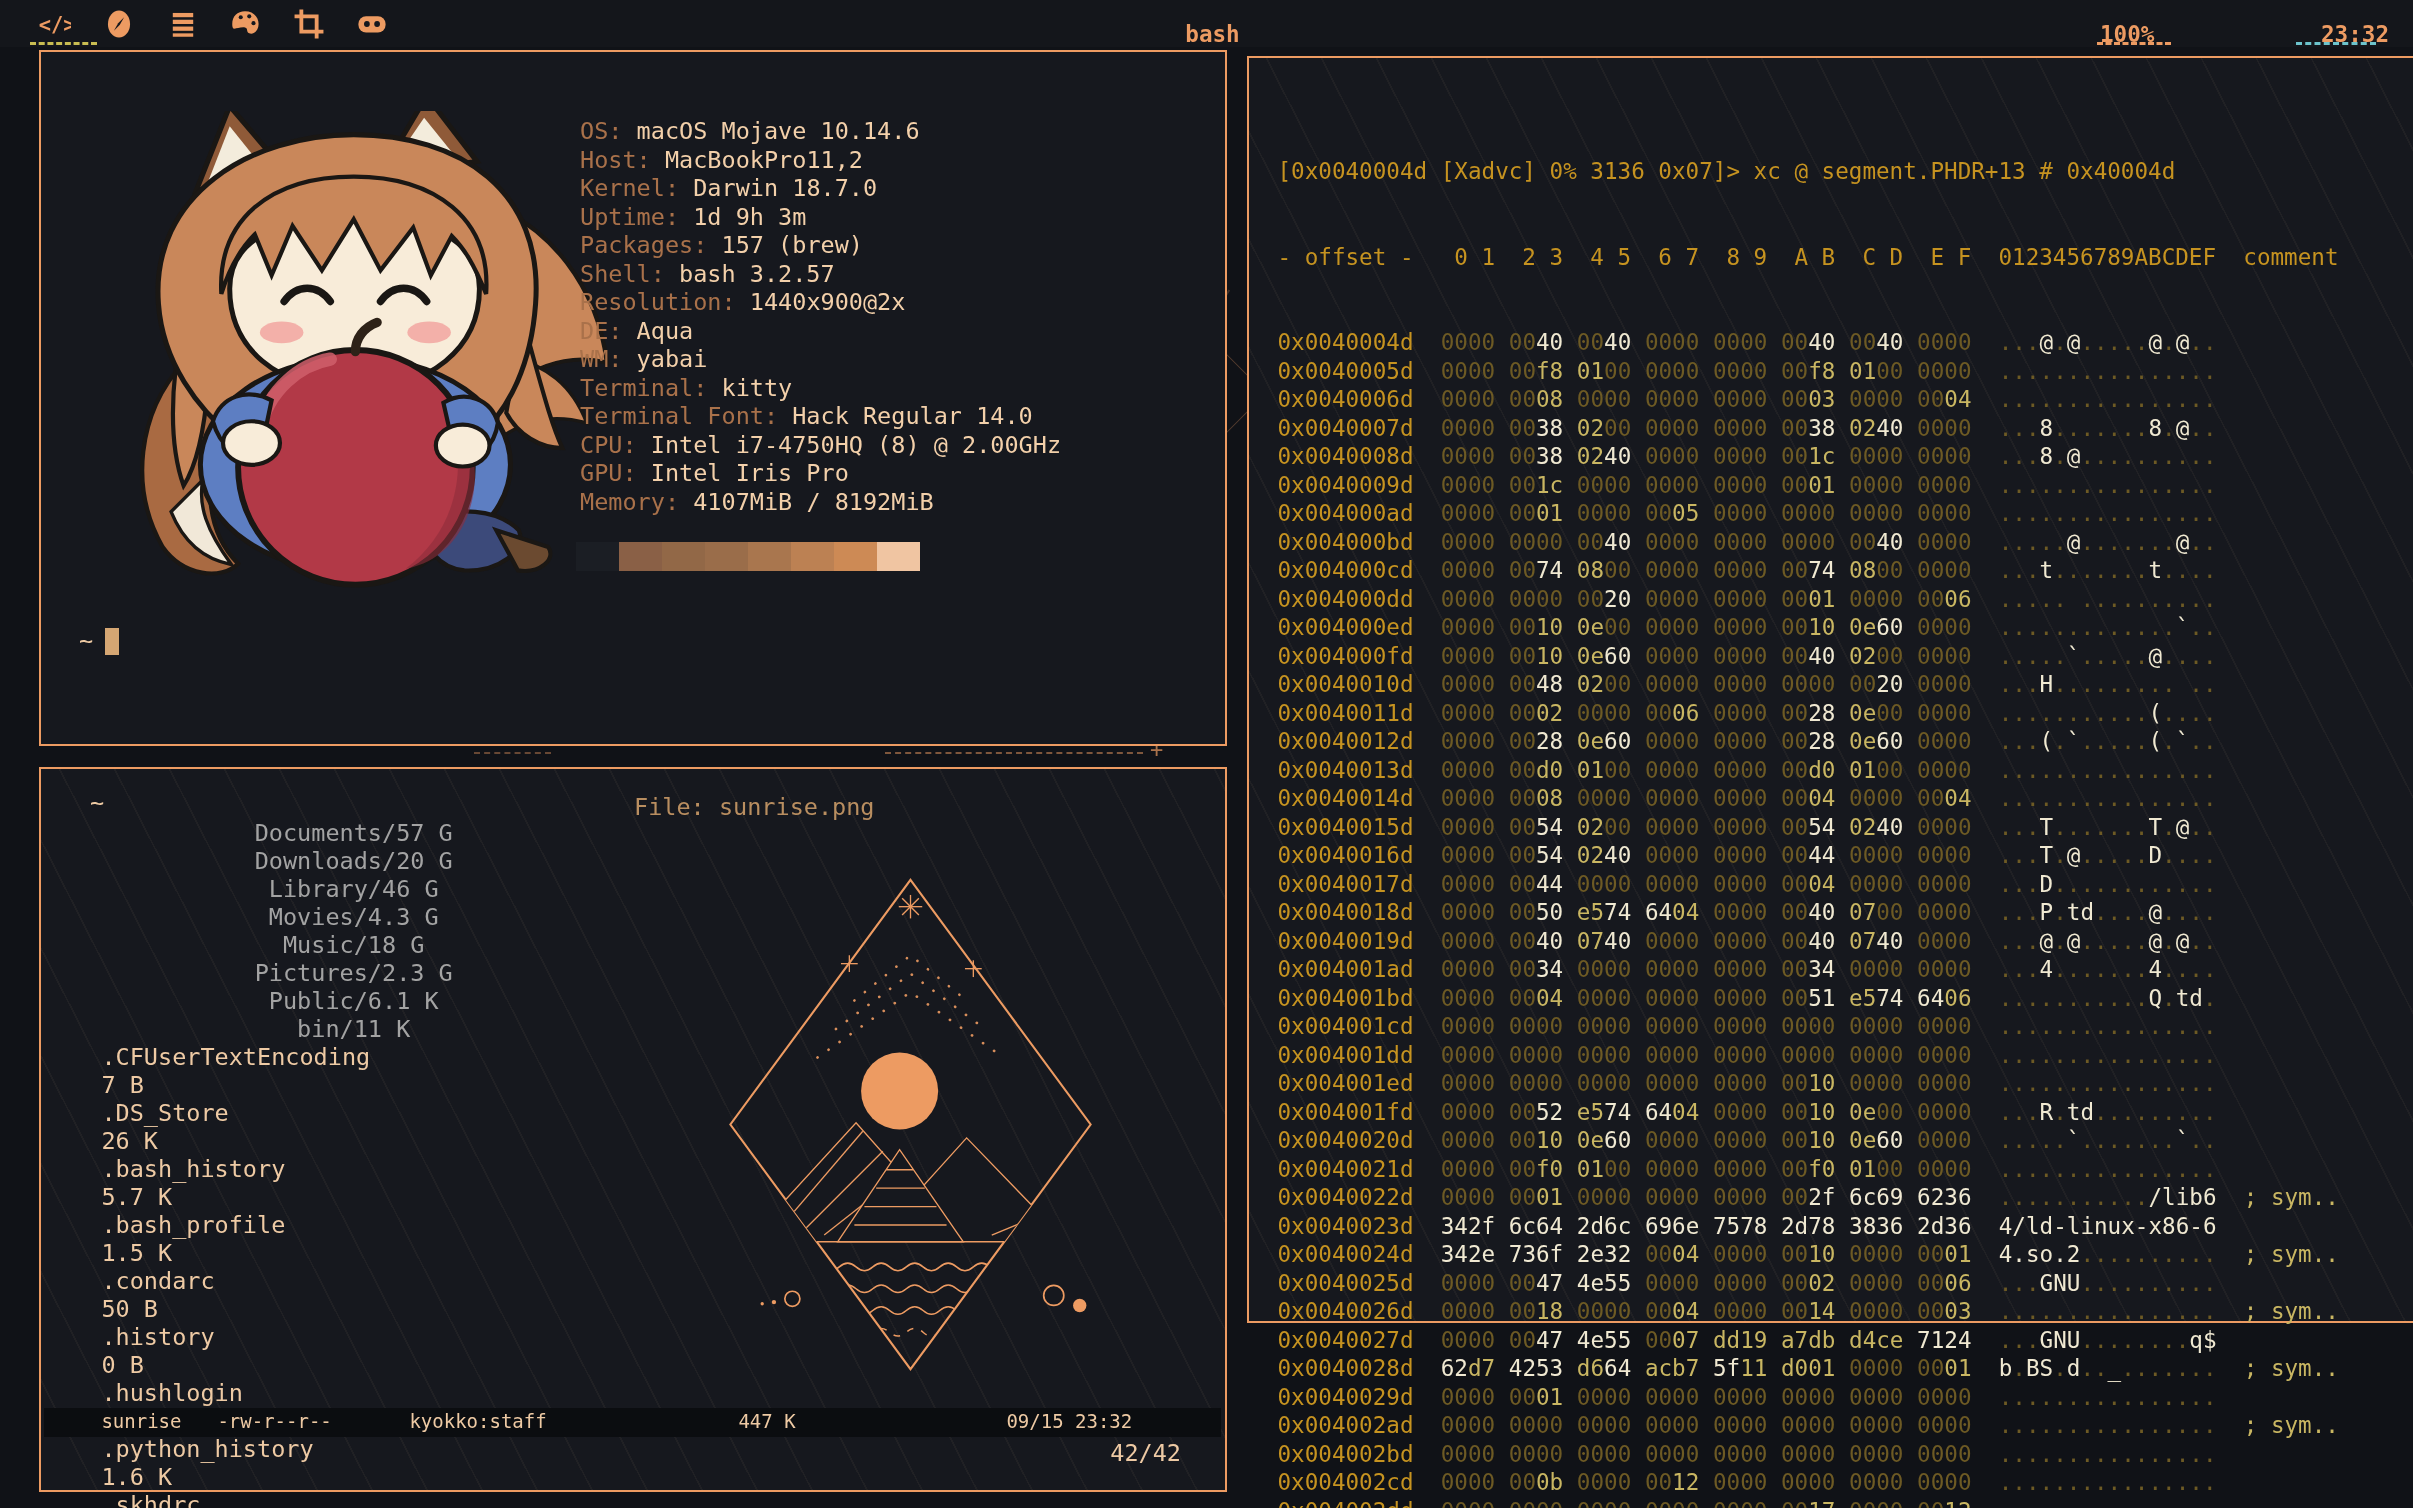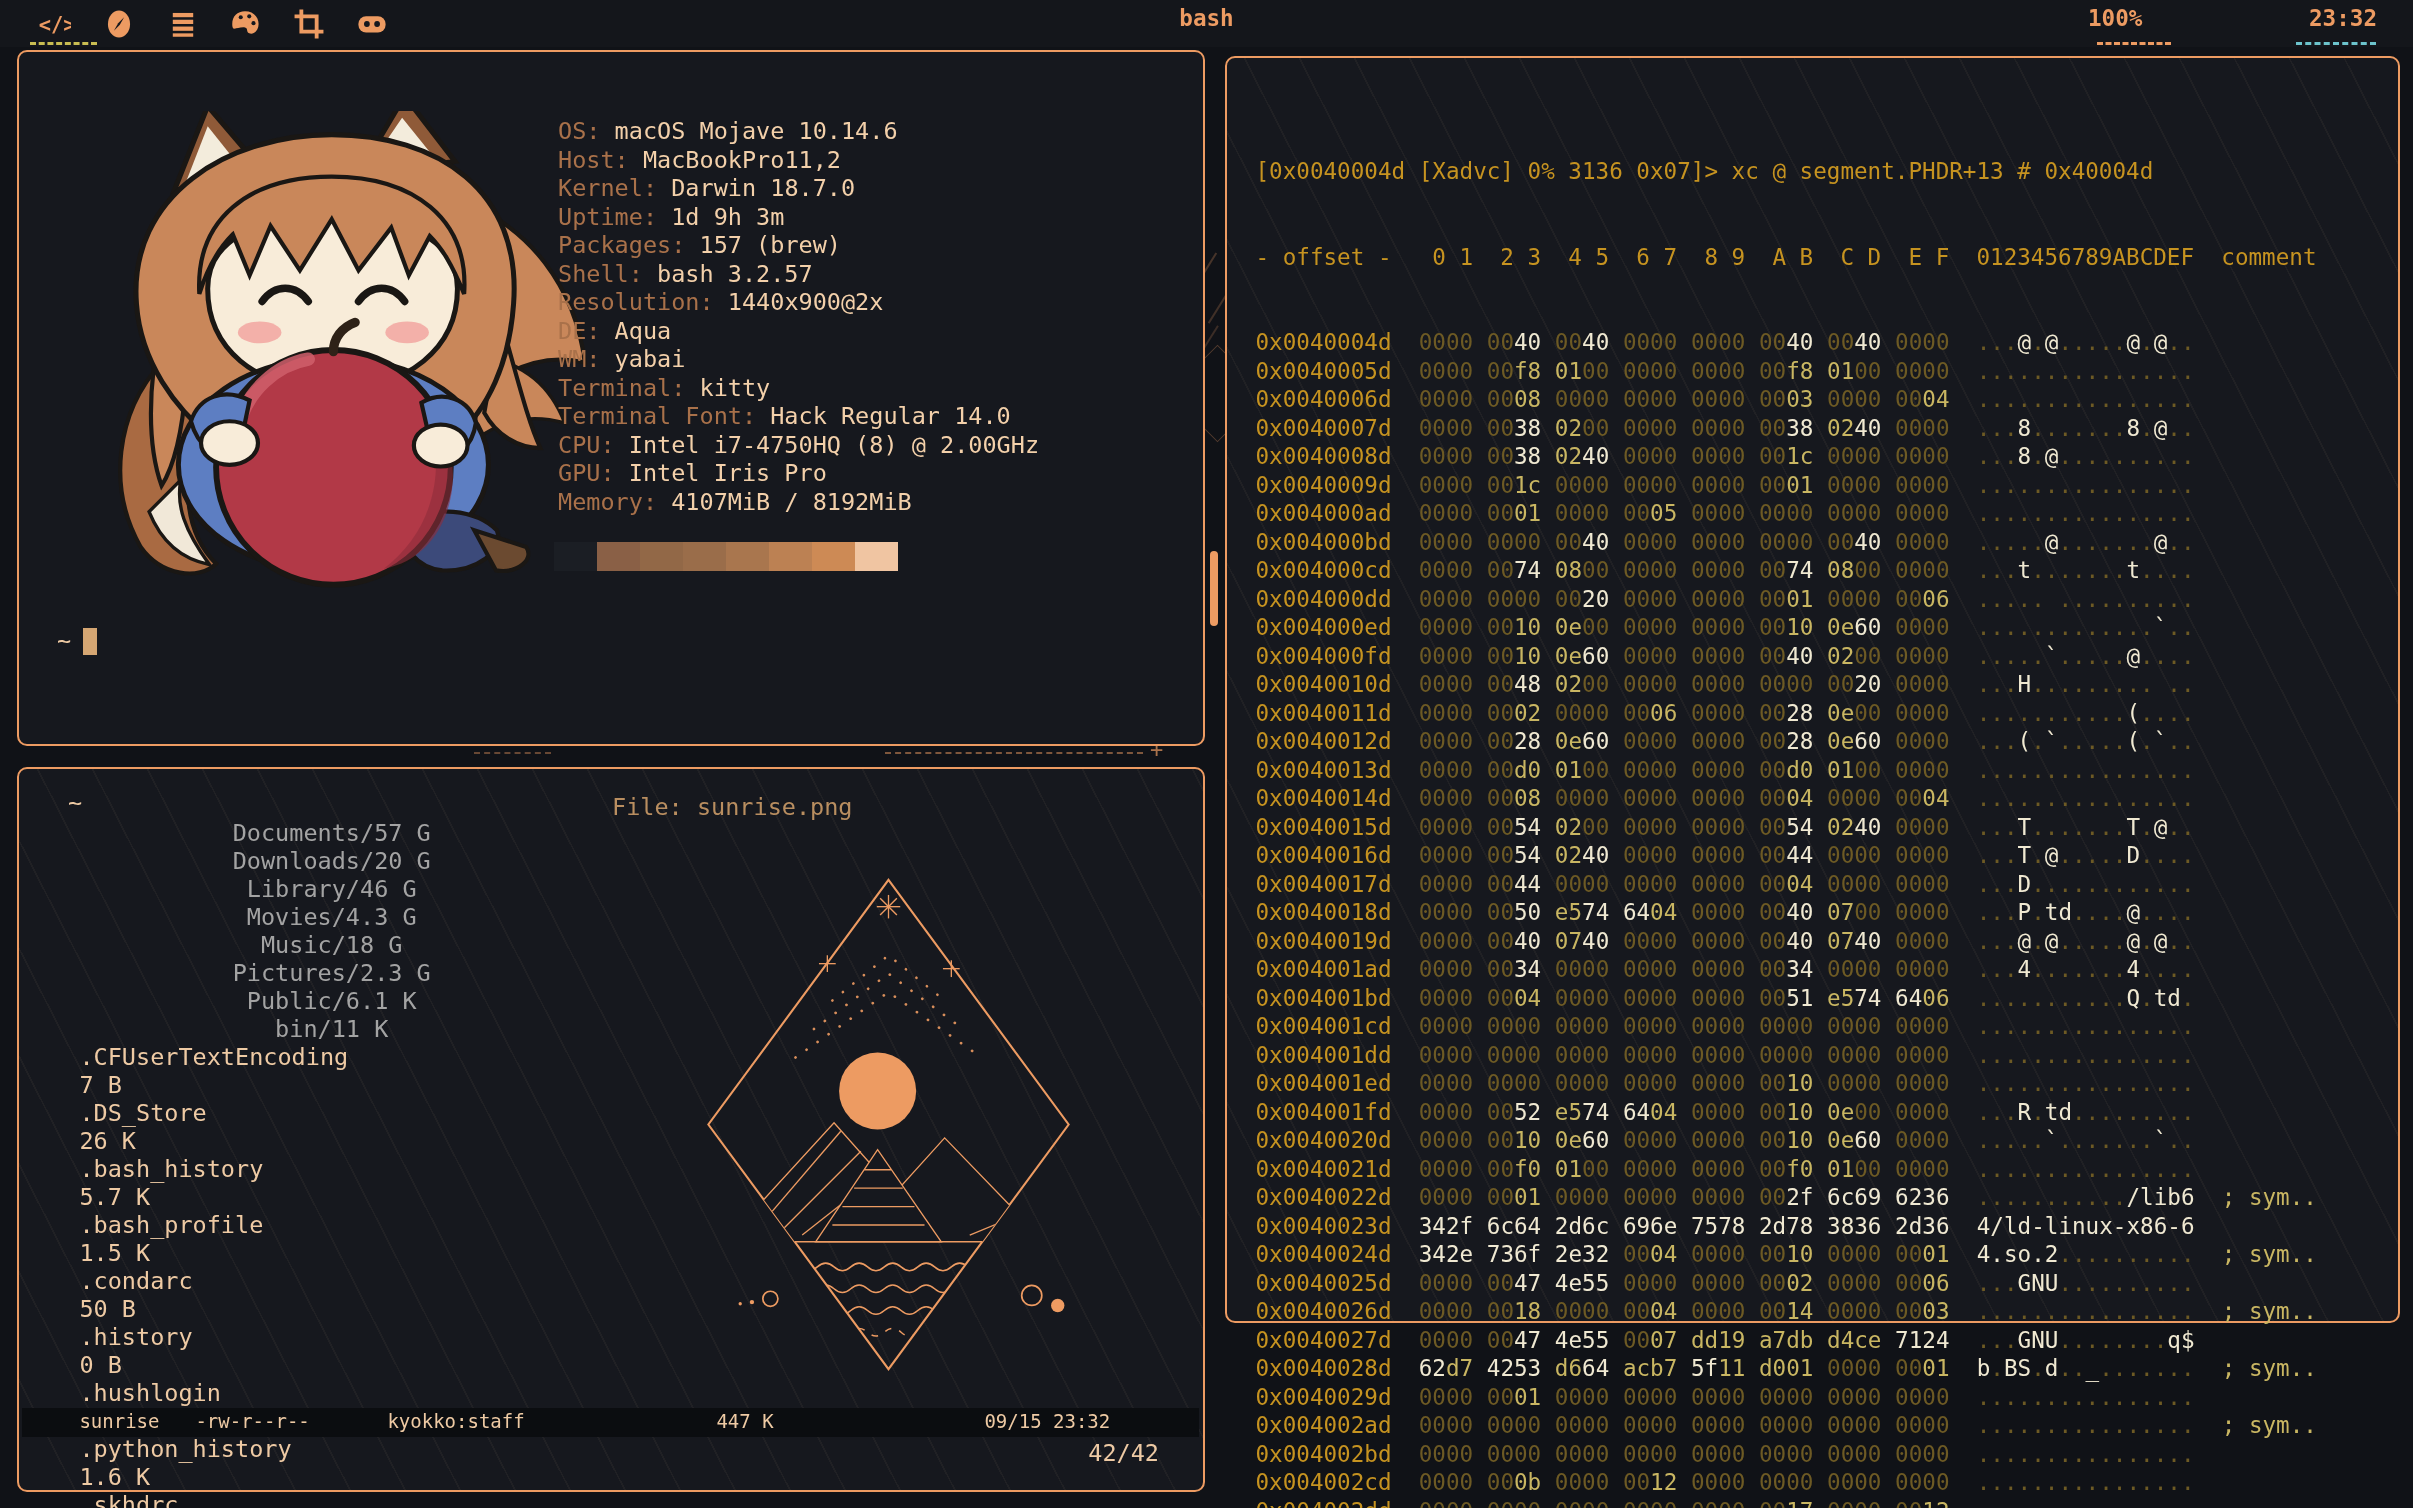--- a/index.html
+++ b/index.html
@@ -1,24 +1,24 @@
 <!DOCTYPE html>
 <html style="font-size:13.4px"><head>
 <meta charset="utf-8">
 <style>
   html,body{margin:0;padding:0;}
   body{width:2413px;height:1508px;background:#101217;overflow:hidden;
        font-family:"DejaVu Sans Mono","Liberation Mono",monospace;position:relative;}
-  .panel{position:absolute;background:#16181e;border:2.5px solid #ed9b62;border-radius:10px;box-sizing:border-box;}
+  .panel{position:absolute;background:#16181e;border:2.5px solid #ed9b62;border-radius:0;box-sizing:border-box;margin-left:22px;}
   .wm{position:absolute;inset:0;border-radius:7.5px;pointer-events:none;
       background:repeating-linear-gradient(63deg, rgba(220,190,150,0.05) 0 1.7px, transparent 1.7px 49px);}
   
   #topbar{position:absolute;left:0;top:0;width:2413px;height:47px;background:#14161b;}
   .tb-icon{position:absolute;top:6.7px;width:34px;height:34px;color:#ed9b62;}
-  .tb-text{position:absolute;top:5px;font-size:22.6px;font-weight:bold;color:#ed9b62;}
+  .tb-text{position:absolute;top:21px;font-size:22.6px;font-weight:bold;color:#ed9b62;padding-left:12px;}
   .dash{position:absolute;height:0;border-top:3.4px dashed #ed9b62;}
   
   .nf-line{font-size:23.5px;line-height:28.5px;white-space:pre;}
   .nf-label{color:#a9714a;}
   .nf-val{color:#f3d0aa;}
   #palette{position:absolute;display:flex;}
   .swatch{width:43px;height:28.5px;}
   #prompt{position:absolute;font-size:23.5px;color:#eecaa4;display:flex;align-items:center;}
   #cursor{display:inline-block;width:14.2px;height:27px;background:#d5a673;margin-left:11.7px;}
   

